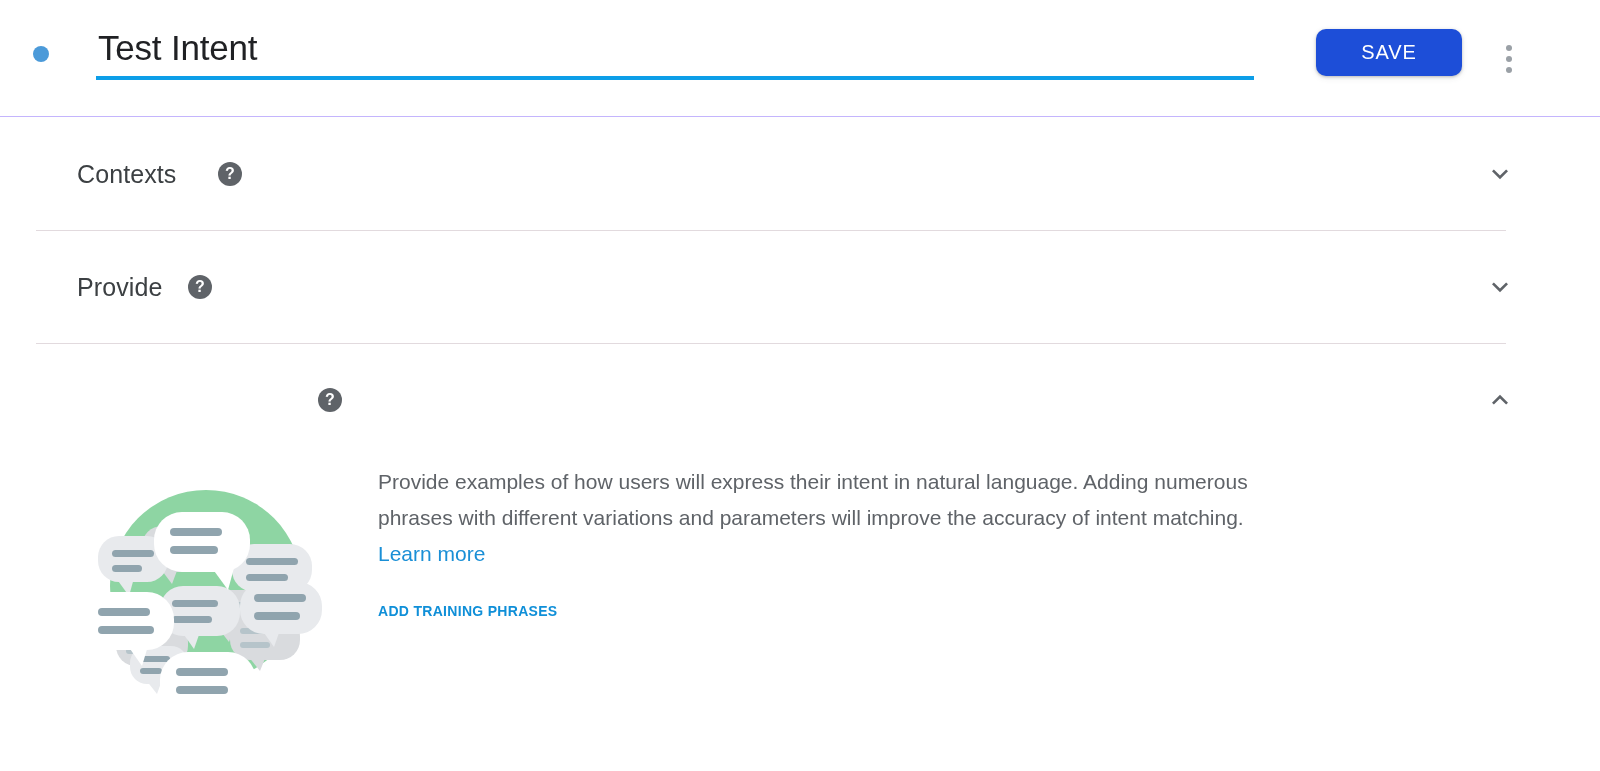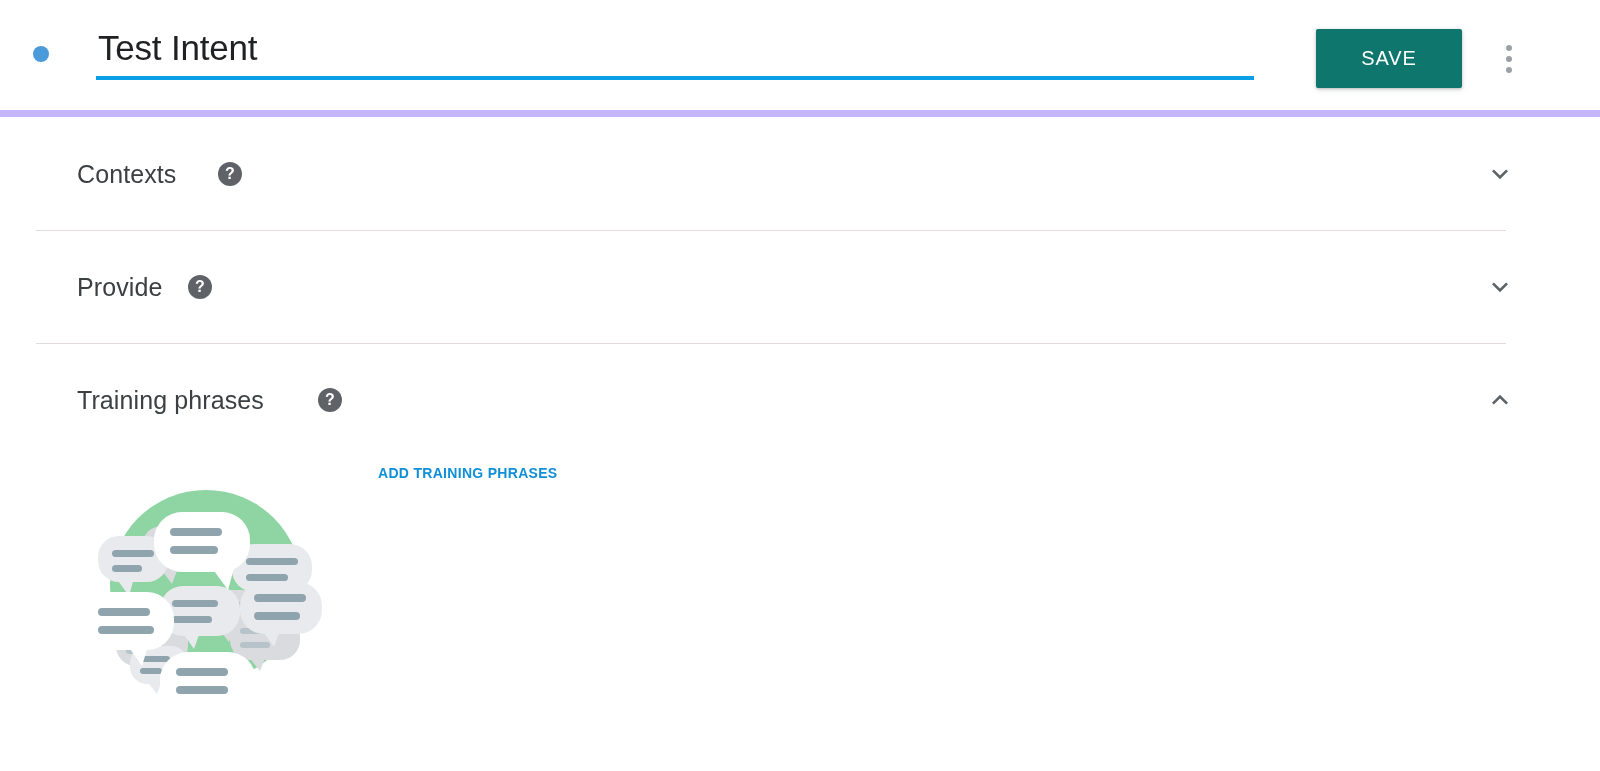--- a/index.html
+++ b/index.html
@@ -22,21 +22,21 @@
     width: 1600px;
     height: 771px;
     background: #fff;
   }
 
   
   .header {
     position: relative;
     height: 117px;
     background: #fff;
-    border-bottom: 7px solid #c4b5fd;
+    border-bottom: 1px solid #c4b5fd;
   }
 
   .intent-dot {
     position: absolute;
     left: 33px;
     top: 46px;
     width: 16px;
     height: 16px;
     border-radius: 50%;
     background: #4b9ad9;
@@ -66,25 +66,25 @@
     height: 4px;
     width: 1158px;
     background: #0d9ee8;
   }
 
   .save-button {
     position: absolute;
     left: 1316px;
     top: 29px;
     width: 146px;
-    height: 59px;
-    background: #0f766e;
+    height: 47px;
+    background: #1d4ed8;
     color: #ffffff;
     border: none;
-    border-radius: 2px;
+    border-radius: 10px;
     font-family: "Liberation Sans", sans-serif;
     font-size: 20px;
     font-weight: 400;
     letter-spacing: 0.9px;
     cursor: pointer;
     box-shadow: 0 1px 3px rgba(60,64,67,0.30), 0 2px 6px rgba(60,64,67,0.10);
   }
 
   .overflow-menu {
     position: absolute;
@@ -271,21 +271,20 @@
         <svg width="32" height="32" viewBox="0 0 24 24" aria-hidden="true">
           <path d="M7.4 8.6 12 13.2l4.6-4.6 1.4 1.4L12 16 6 10z" fill="#5f6368"></path>
         </svg>
       </div>
     </div>
     <div class="divider"></div>
   </div>
 
   <div class="section-row tp">
     <div class="section-head">
-      <div class="section-title">Training phrases</div>
       <div class="help-icon help-tp">?</div>
       <div class="chevron">
         <svg width="32" height="32" viewBox="0 0 24 24" aria-hidden="true">
           <path d="M7.4 15.4 12 10.8l4.6 4.6 1.4-1.4L12 8l-6 6z" fill="#5f6368"></path>
         </svg>
       </div>
     </div>
 
     <div class="tp-body">
 
@@ -354,20 +353,21 @@
             <rect x="26" y="144" width="52" height="8" rx="4"></rect>
             <rect x="26" y="162" width="56" height="8" rx="4"></rect>
             <rect x="104" y="204" width="52" height="8" rx="4"></rect>
             <rect x="104" y="222" width="52" height="8" rx="4"></rect>
           </g>
         </svg>
       </div>
 
       <div class="tp-text">
 
+        <div class="tp-para"><span>Provide examples of how users will express their intent in natural language. Adding numerous phrases with different variations and parameters will improve the accuracy of intent matching. </span><a class="learn-more" href="#">Learn more</a></div>
 
         <button class="add-phrases">ADD TRAINING PHRASES</button>
       </div>
 
     </div>
   </div>
 
 </div>
 
 </body></html>

